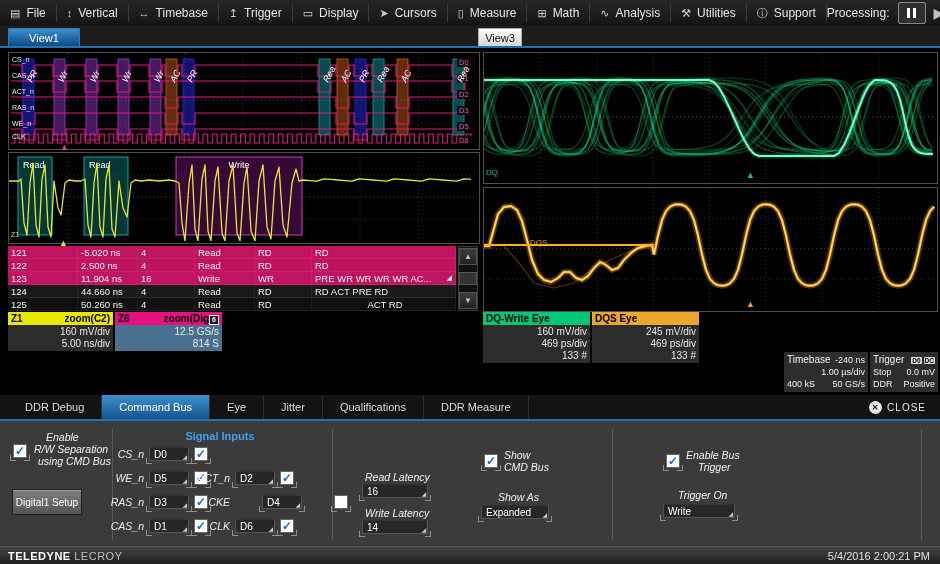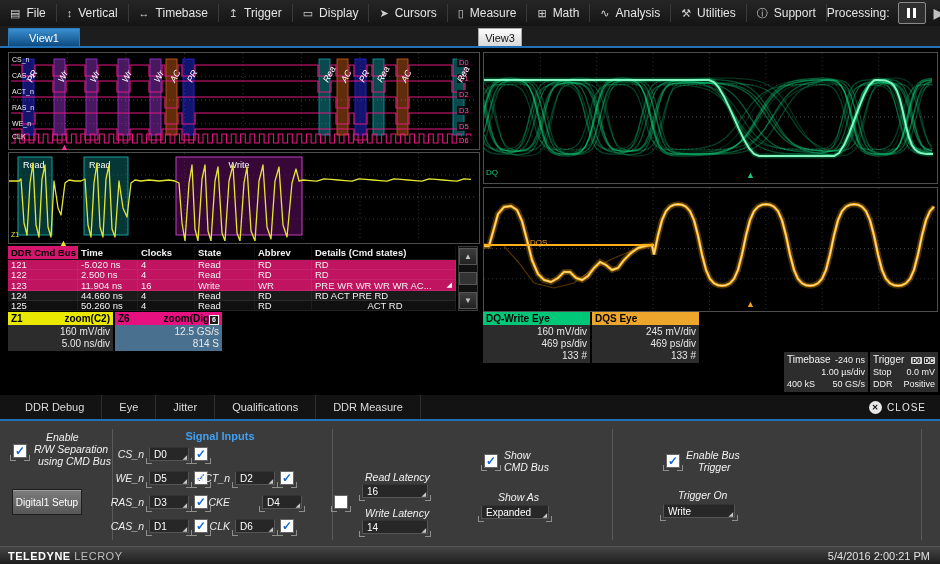--- a/index.html
+++ b/index.html
@@ -329,28 +329,20 @@
       </svg></div>
 
   <span class="mk" style="left:60px;top:143px;color:#ff2da0;">▲</span>
   <span class="mk" style="left:59px;top:239px;color:#e6e632;">▲</span>
   <span class="mk" style="left:746px;top:171px;color:#18c878;">▲</span>
   <span class="mk" style="left:746px;top:300px;color:#f0a020;">▲</span>
   <span class="eyelabel" style="left:486px;top:168px;color:#18c878;">DQ</span>
   <span class="eyelabel" style="left:486px;top:238px;color:#f0a020;margin-left:44px;">DQS</span>
 
   <div id="cmd-table">
-      <div class="trow thead">
-        <div class="tc title-cell" style="width: 70px;">DDR Cmd Bus</div>
-        <div class="tc" style="width: 60px;">Time</div>
-        <div class="tc" style="width: 57px;">Clocks</div>
-        <div class="tc" style="width: 60px;">State</div>
-        <div class="tc" style="width: 57px;">Abbrev</div>
-        <div class="tc" style="width: 144px;">Details (Cmd states)</div>
-      </div>
       <div class="trow hl">
         <div class="tc" style="width: 70px;">121</div>
         <div class="tc" style="width: 60px;">-5.020 ns</div>
         <div class="tc" style="width: 57px;">4</div>
         <div class="tc" style="width: 60px;">Read</div>
         <div class="tc" style="width: 57px;">RD</div>
         <div class="tc" style="width: 144px;">
           <span>RD</span>
         </div>
       </div>
@@ -469,20 +461,21 @@
       <span>0.0 mV</span>
       </div>
     <div class="ibrow">
         <span>DDR</span>
       <span>Positive</span>
       </div>
   </div>
 
   <div id="dlg-tabs">
     <div class="dtab" style="margin-left: 8px;">DDR Debug</div>
+      <div class="dtab sel">Command Bus</div>
       <div class="dtab">Eye</div>
       <div class="dtab">Jitter</div>
       <div class="dtab">Qualifications</div>
       <div class="dtab">DDR Measure</div>
       <div class="close-btn">
       <span class="close-ic">✕</span>
       <span>CLOSE</span>
     </div>
   </div>
 

